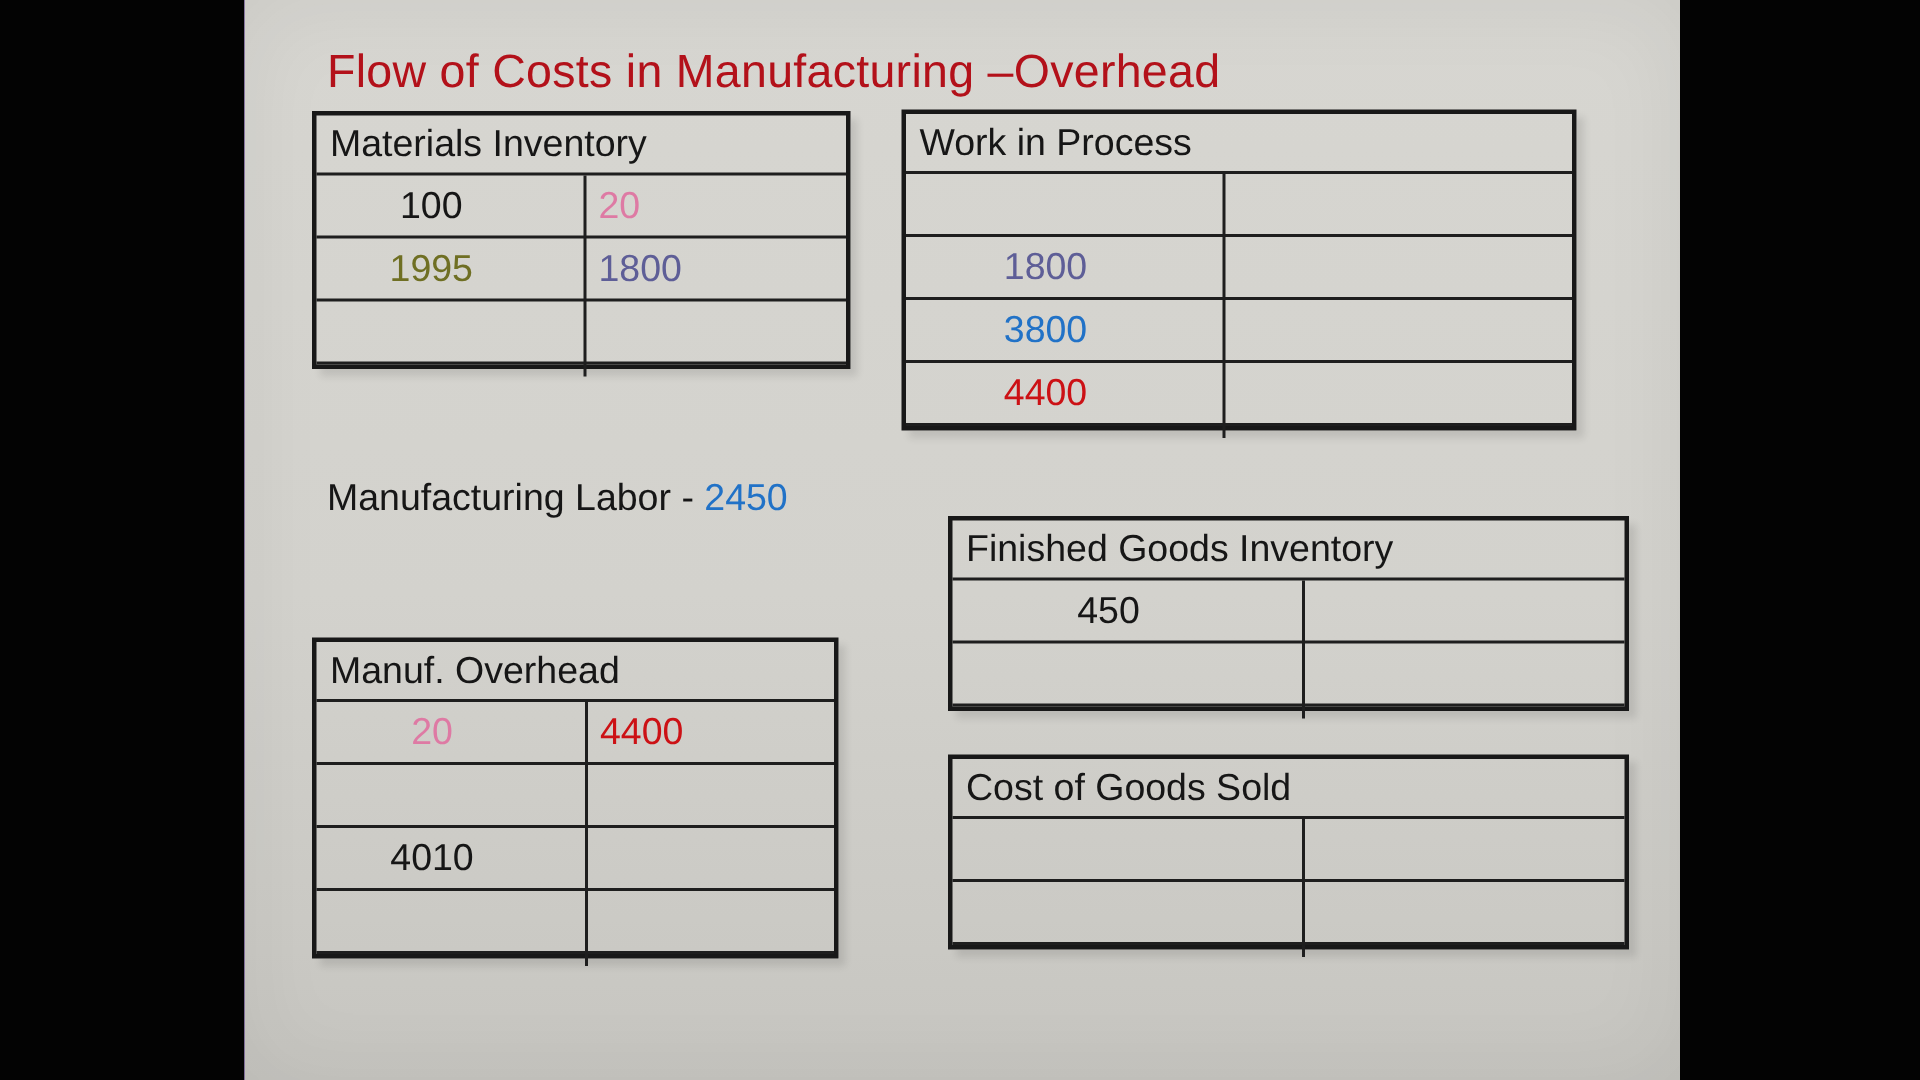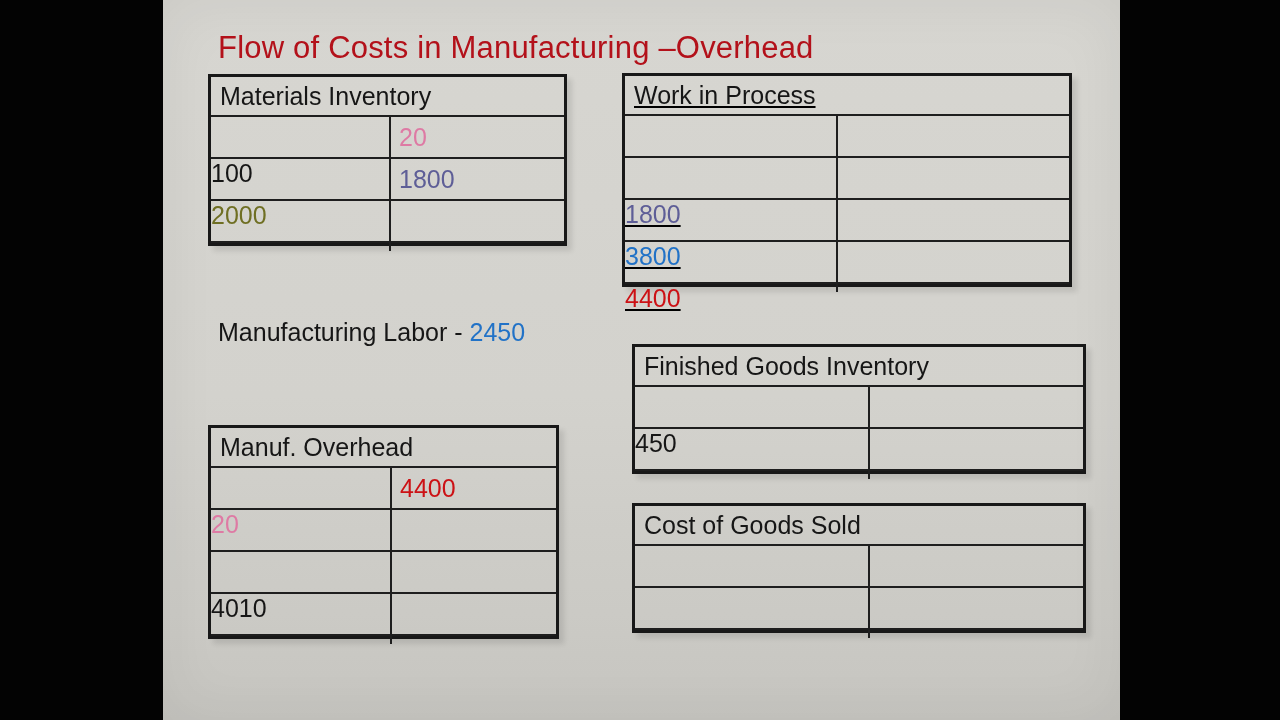--- a/index.html
+++ b/index.html
@@ -40,23 +40,22 @@
   }
   .acct-row {
     display: flex;
     height: 40px; line-height: 40px;
     border-bottom: 2px solid #1e1e1e;
     font-size: 25px;
   }
   .acct-row:last-child { border-bottom: 0; }
   .cell-debit {
     box-sizing: border-box;
-    text-align: left; padding-right: 25px;
+    text-align: center; padding-right: 25px;
     color: #161616;
-    margin-top: 36px;
   }
   .cell-credit {
     flex: 1;
     text-align: left; padding-left: 10px;
     color: #161616;
   }
   .vline {
     position: absolute;
     width: 2px; background: #1e1e1e;
     top: 40px; bottom: -8px;
@@ -78,31 +77,31 @@
 
     <div id="slide-title" style="color: rgb(179, 17, 26);">Flow of Costs in Manufacturing –Overhead</div>
 
     <div class="acct" style="left:45px; top:74px; width:353px;">
       <div class="acct-hdr">Materials Inventory</div>
       <div class="acct-row">
         <div class="cell-debit" style="width: 178px; color: rgb(22, 22, 22);">100</div>
         <div class="cell-credit" style="color: rgb(222, 122, 164);">20</div>
       </div>
       <div class="acct-row">
-        <div class="cell-debit" style="width: 178px; color: rgb(111, 111, 35);">2000</div>
+        <div class="cell-debit" style="width: 178px; color: rgb(111, 111, 35);">1995</div>
         <div class="cell-credit" style="color: rgb(94, 94, 151);">1800</div>
       </div>
       <div class="acct-row">
         <div class="cell-debit" style="width:178px;"></div>
         <div class="cell-credit"></div>
       </div>
       <div class="vline" style="left:178px;"></div>
     </div>
 
-    <div class="acct" style="left:459px; top:73px; width:444px;text-decoration:underline;">
+    <div class="acct" style="left:438px; top:73px; width:444px;">
       <div class="acct-hdr">Work in Process</div>
       <div class="acct-row">
         <div class="cell-credit"></div>
       </div>
       <div class="acct-row">
         <div class="cell-debit" style="width: 211px; color: rgb(94, 94, 151);">1800</div>
         <div class="cell-credit"></div>
       </div>
       <div class="acct-row">
         <div class="cell-debit" style="width: 211px; color: rgb(33, 114, 199);">3800</div>

